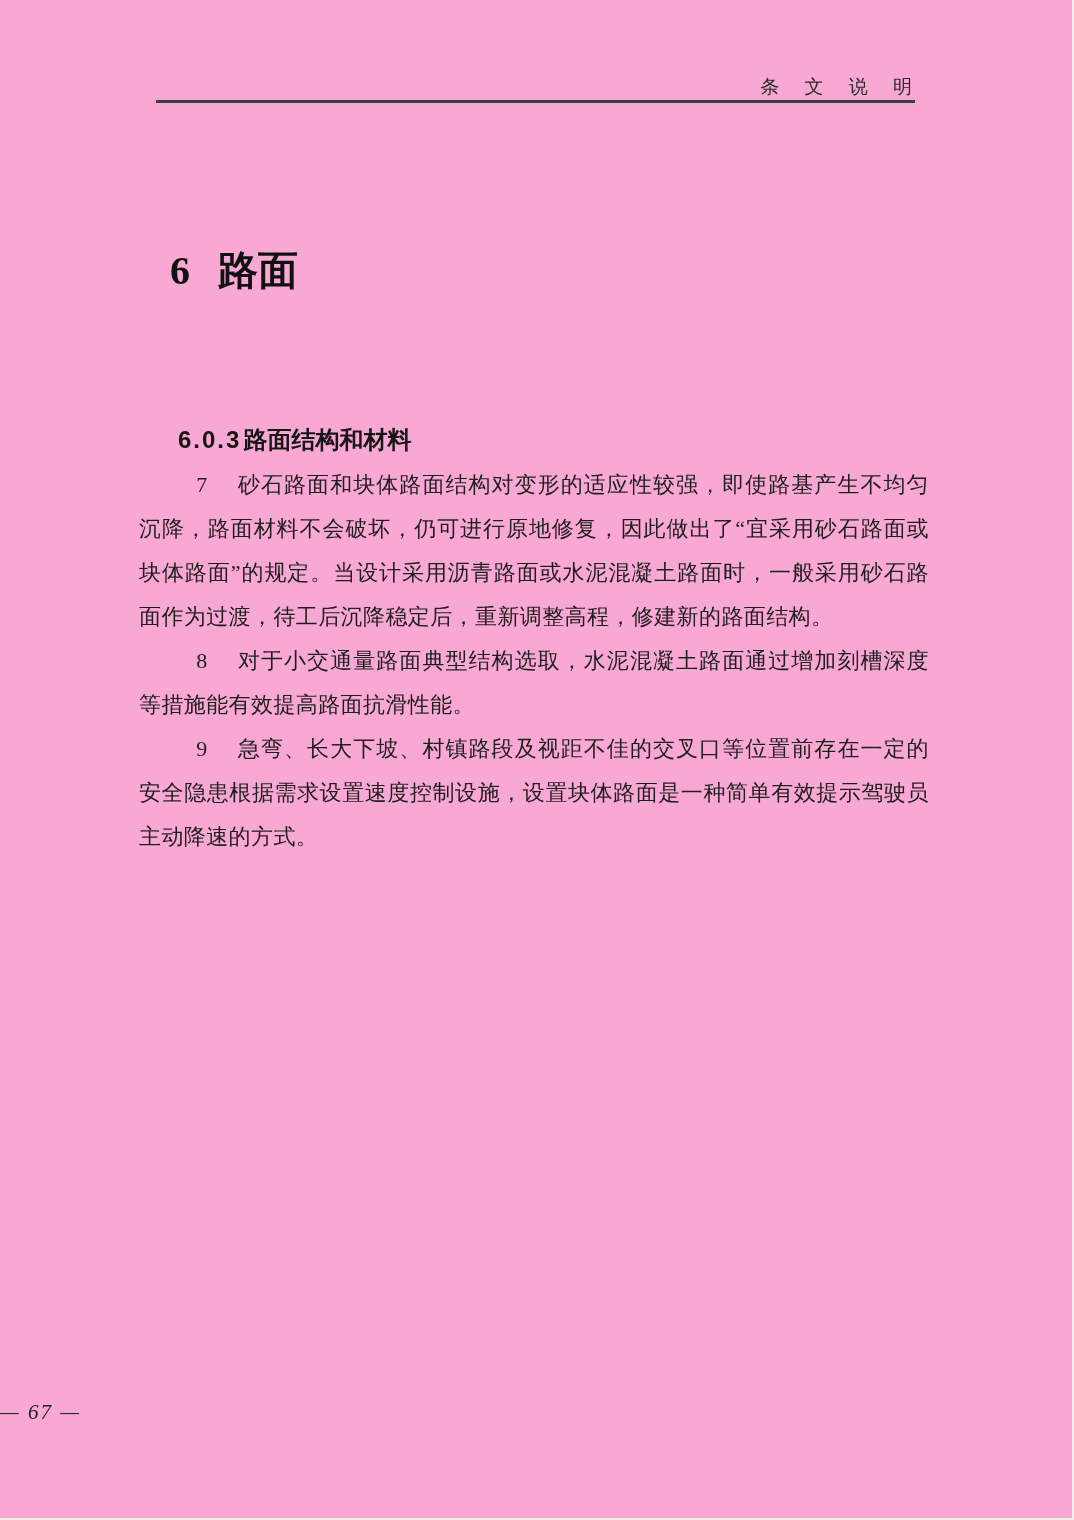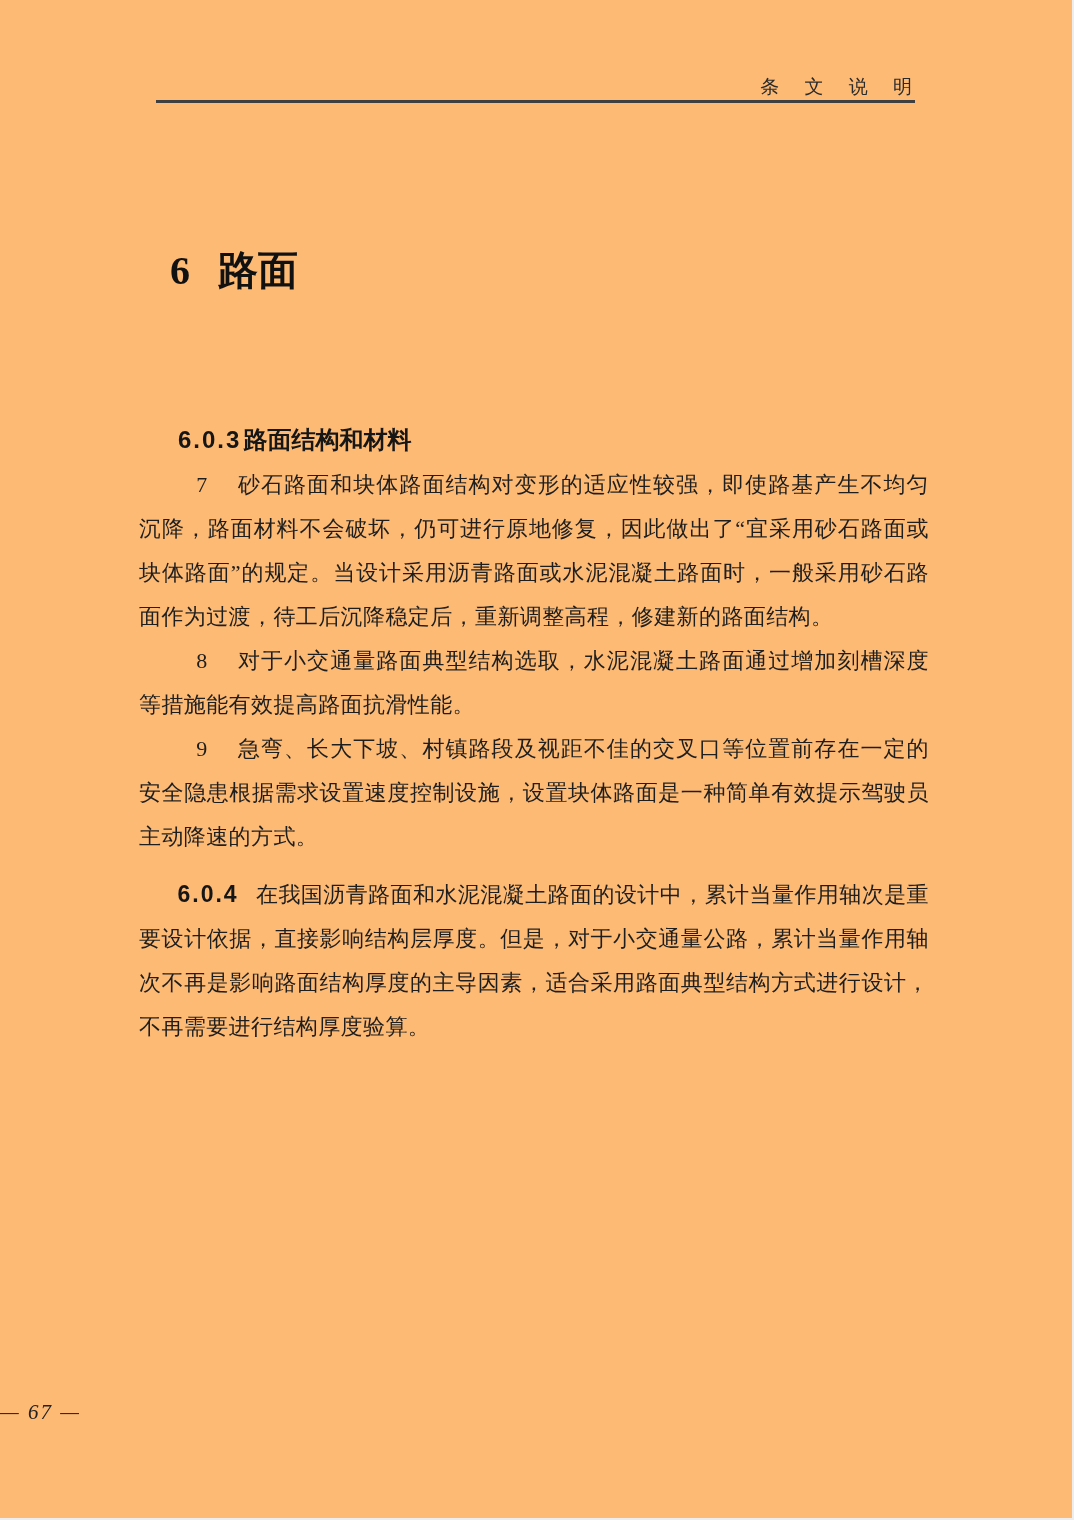--- a/index.html
+++ b/index.html
@@ -1,20 +1,20 @@
 <!DOCTYPE html>
 <html><head>
 <meta charset="utf-8">
 <style>
   html, body { margin: 0; padding: 0; background: #ffffff; }
   .page {
     position: relative;
     width: 1074px;
     height: 1520px;
-    background: #fdba74;
+    background: #f9a8d4;
     overflow: hidden;
     font-family: "Liberation Serif", "DejaVu Serif", serif;
     color: #1e1e1e;
     box-shadow: inset -2px -2px 0 #ededed;
   }
   .running-header {
     position: absolute;
     top: 74px;
     right: 152px;
     font-size: 19px;
@@ -119,22 +119,19 @@
     </p>
 
     <p class="item-para">
       <span class="item-num">8</span><span class="item-text">对于小交通量路面典型结构选取，水泥混凝土路面通过增加刻槽深度等措施能有效提高路面抗滑性能。</span>
     </p>
 
     <p class="item-para">
       <span class="item-num">9</span><span class="item-text">急弯、长大下坡、村镇路段及视距不佳的交叉口等位置前存在一定的安全隐患根据需求设置速度控制设施，设置块体路面是一种简单有效提示驾驶员主动降速的方式。</span>
     </p>
 
-    <p class="clause-para">
-      <span class="clause-num-inline">6.0.4</span><span class="clause-text">在我国沥青路面和水泥混凝土路面的设计中，累计当量作用轴次是重要设计依据，直接影响结构层厚度。但是，对于小交通量公路，累计当量作用轴次不再是影响路面结构厚度的主导因素，适合采用路面典型结构方式进行设计，不再需要进行结构厚度验算。</span>
-    </p>
 
 
   </main>
 
   <div class="page-number">— 67 —</div>
 
 </div>
 
 </body></html>

